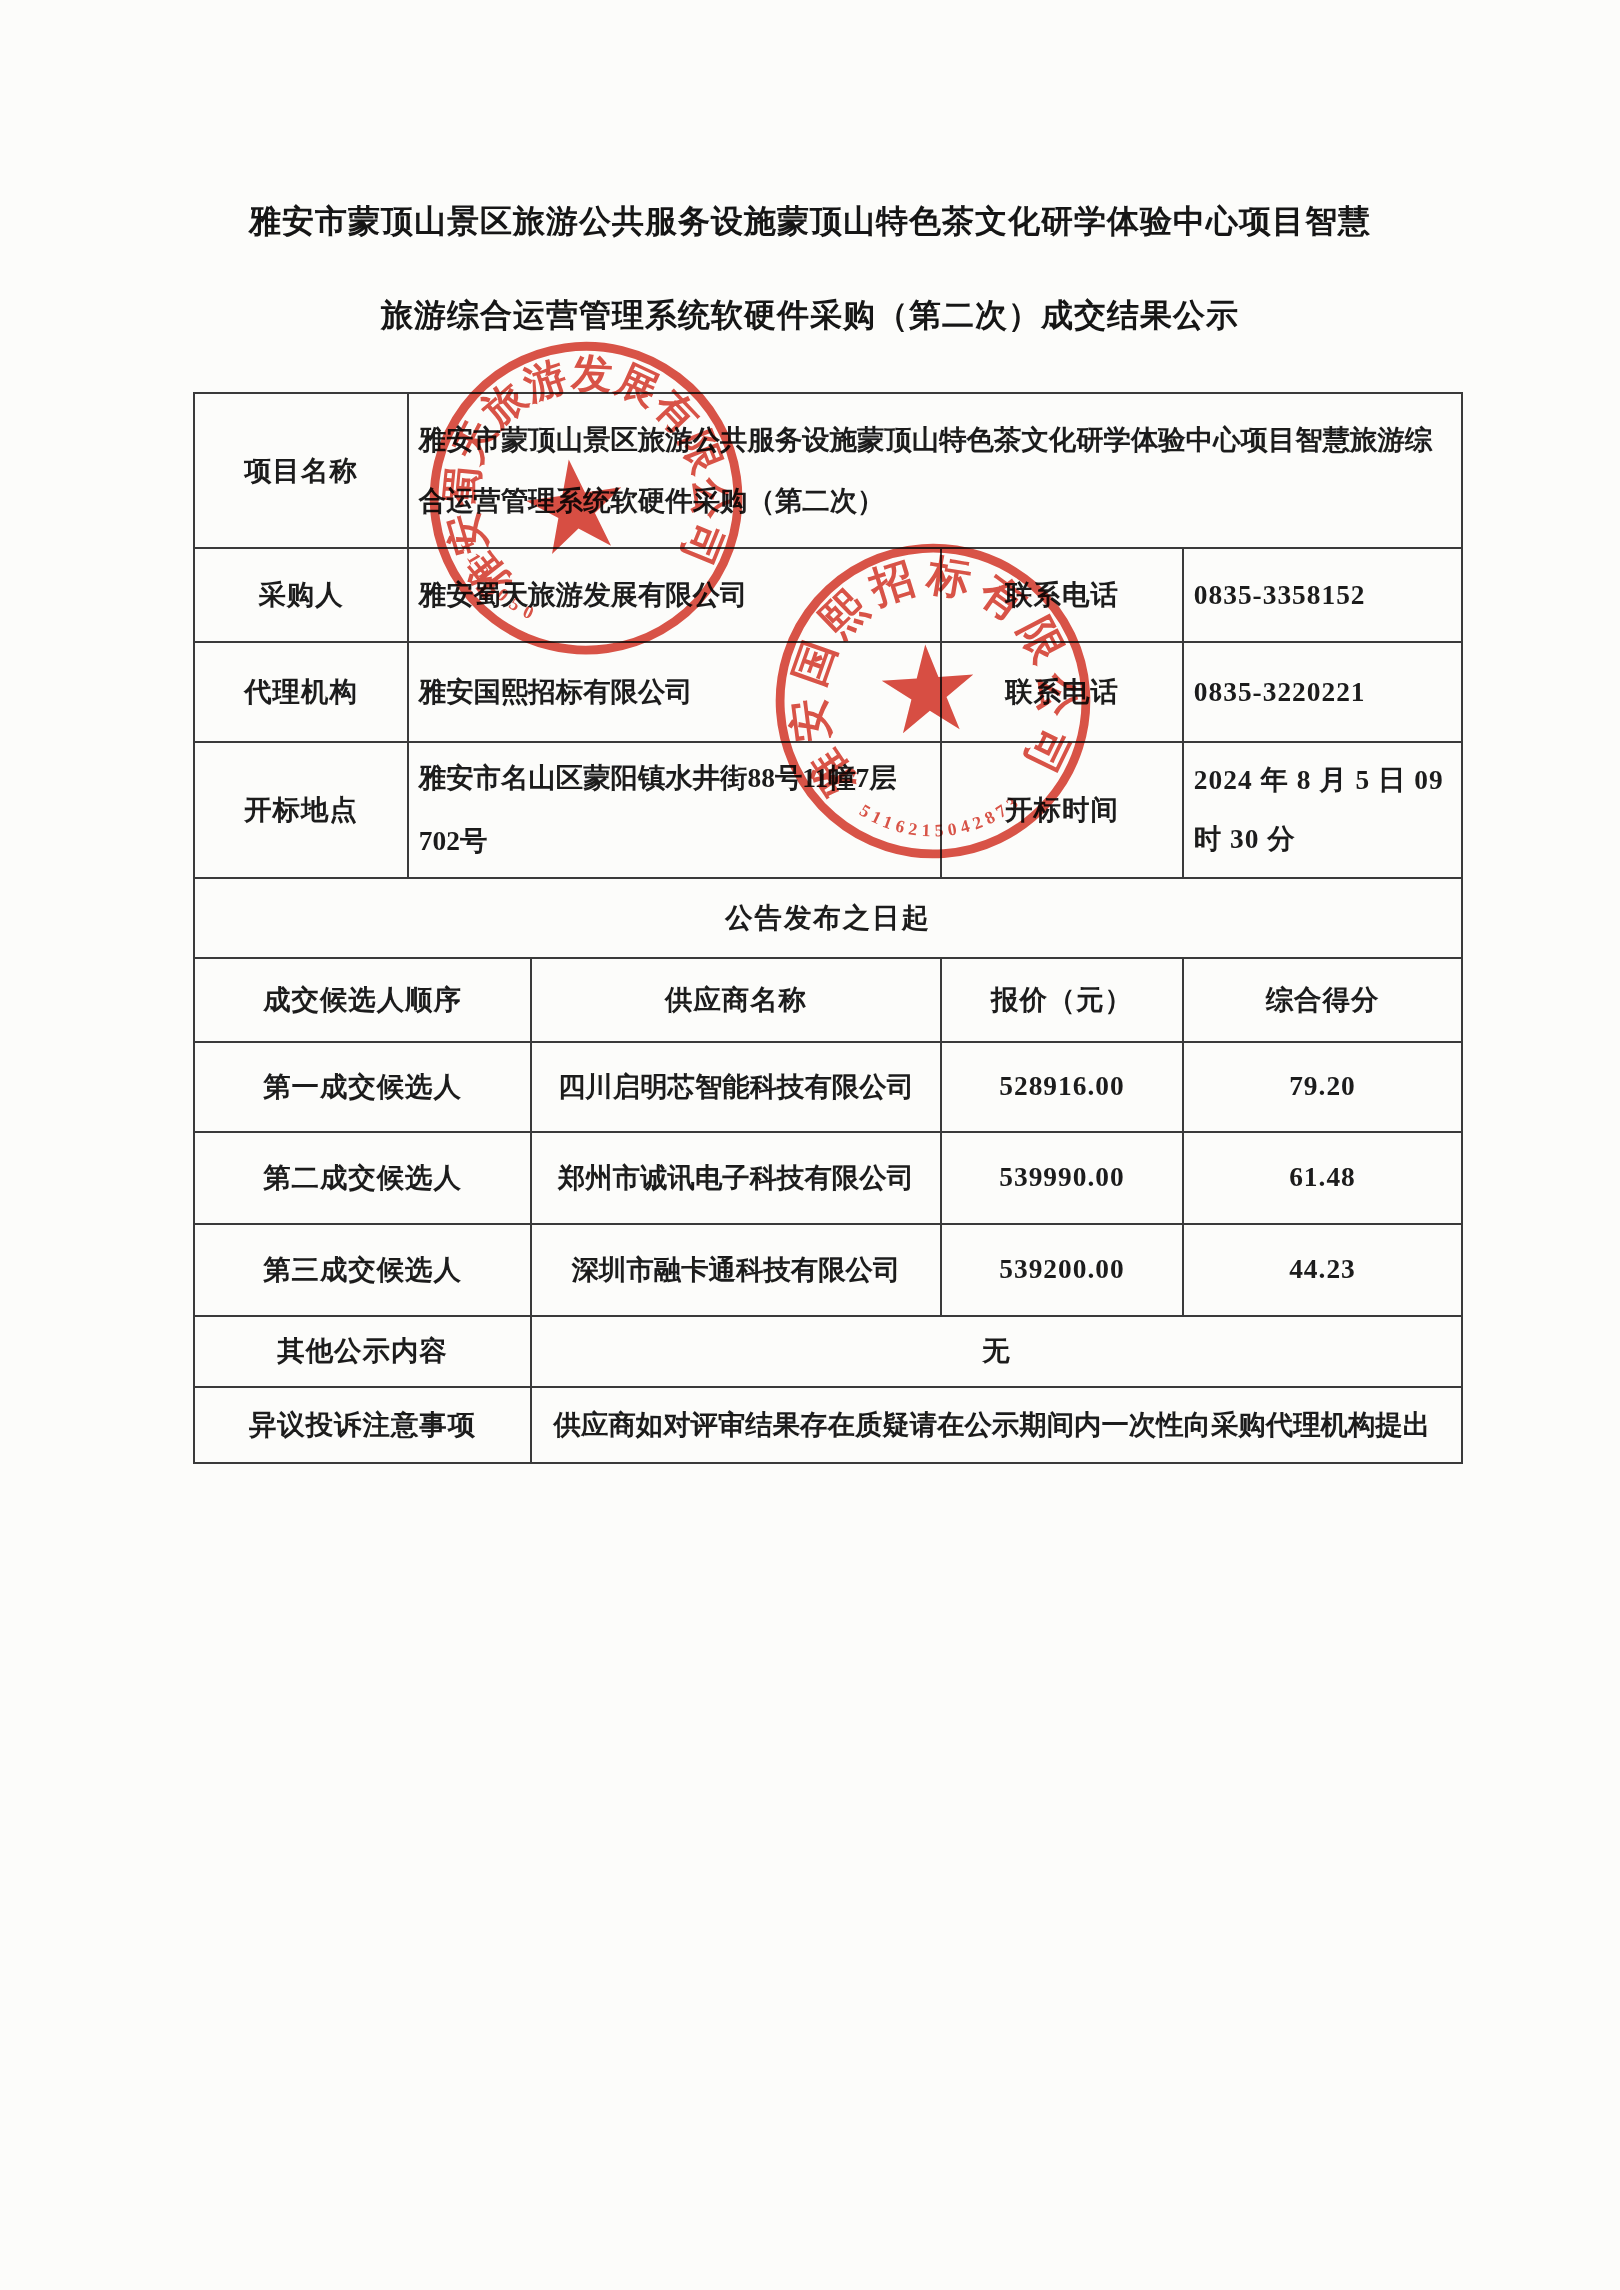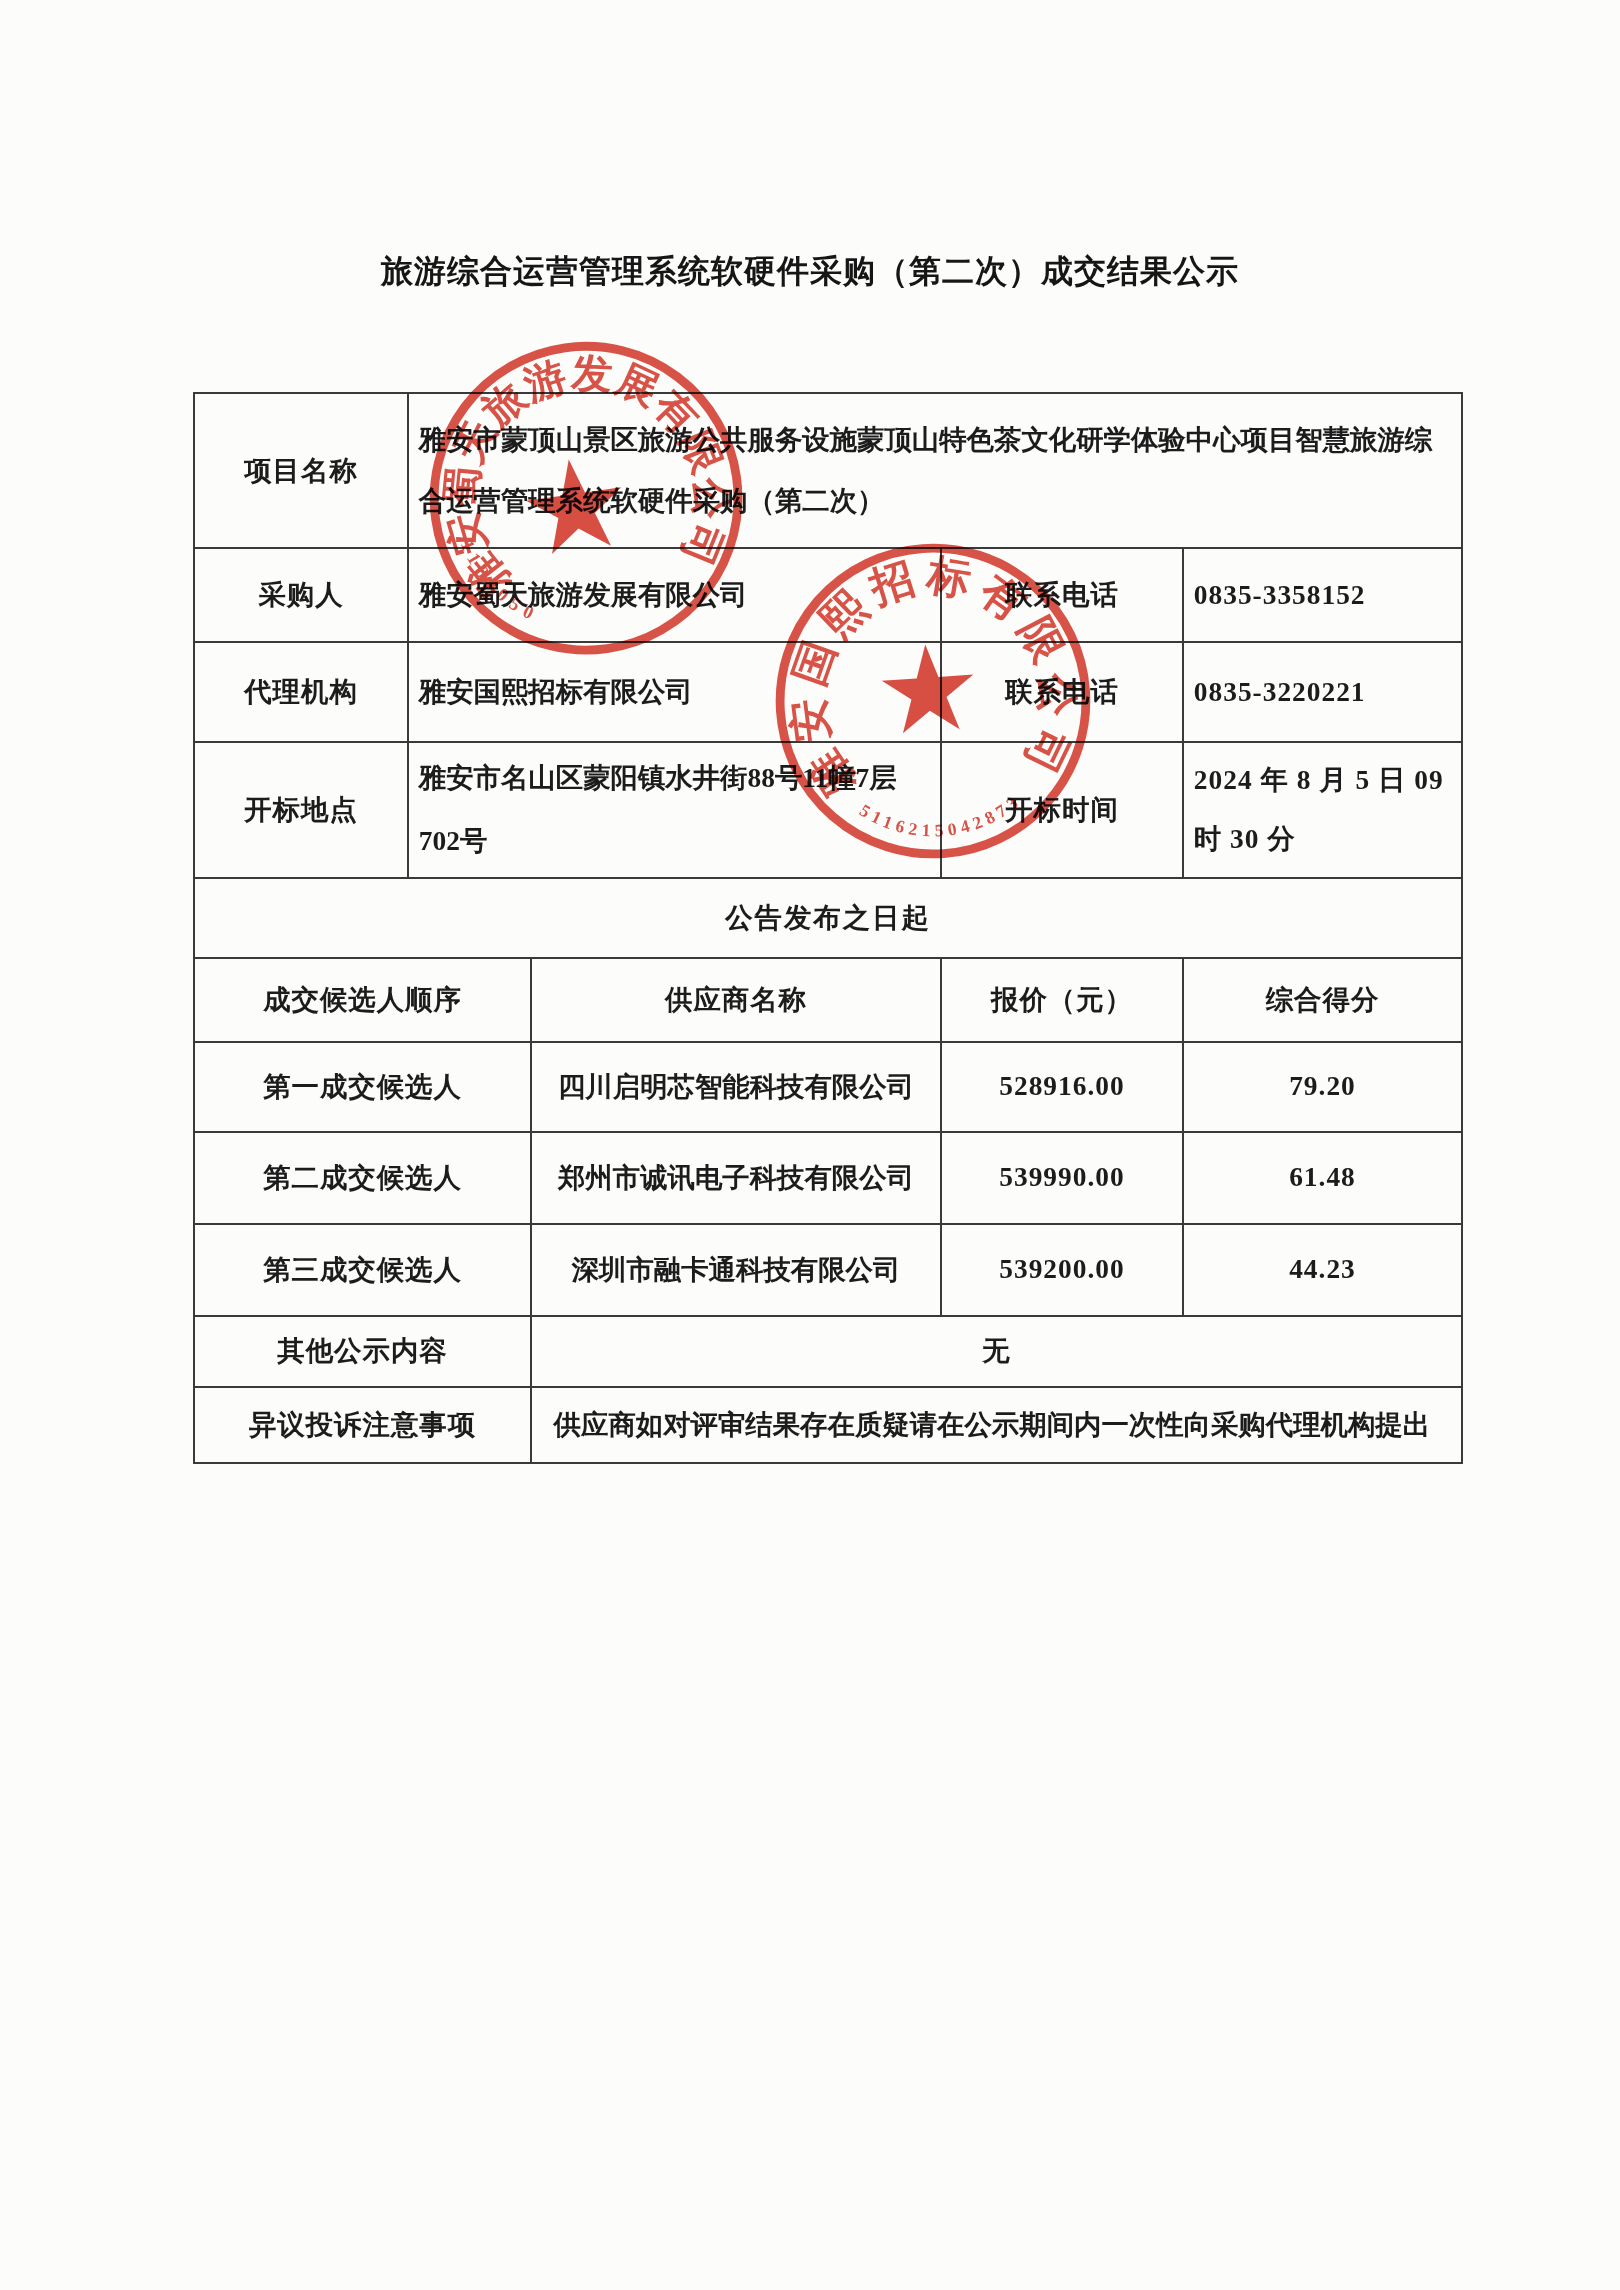--- a/index.html
+++ b/index.html
@@ -55,20 +55,21 @@
   .stamp-text{fill:#d63c2e;font-family:"Liberation Serif","DejaVu Serif",serif;font-weight:bold;}
   .stamp-star{fill:#d5362a;font-family:"DejaVu Sans","Liberation Sans",sans-serif;text-anchor:middle;}
   .hidepath{fill:none;stroke:none;}
 </style>
 </head>
 <body>
 
 <div class="page">
 
   <div class="title">
+    <div class="line1">雅安市蒙顶山景区旅游公共服务设施蒙顶山特色茶文化研学体验中心项目智慧</div>
     <div class="line2">旅游综合运营管理系统软硬件采购（第二次）成交结果公示</div>
   </div>
 
   <table class="doc-table">
     <colgroup>
       <col style="width:214px">
         <col style="width:123px">
         <col style="width:410px">
         <col style="width:242px">
         <col style="width:279px">

